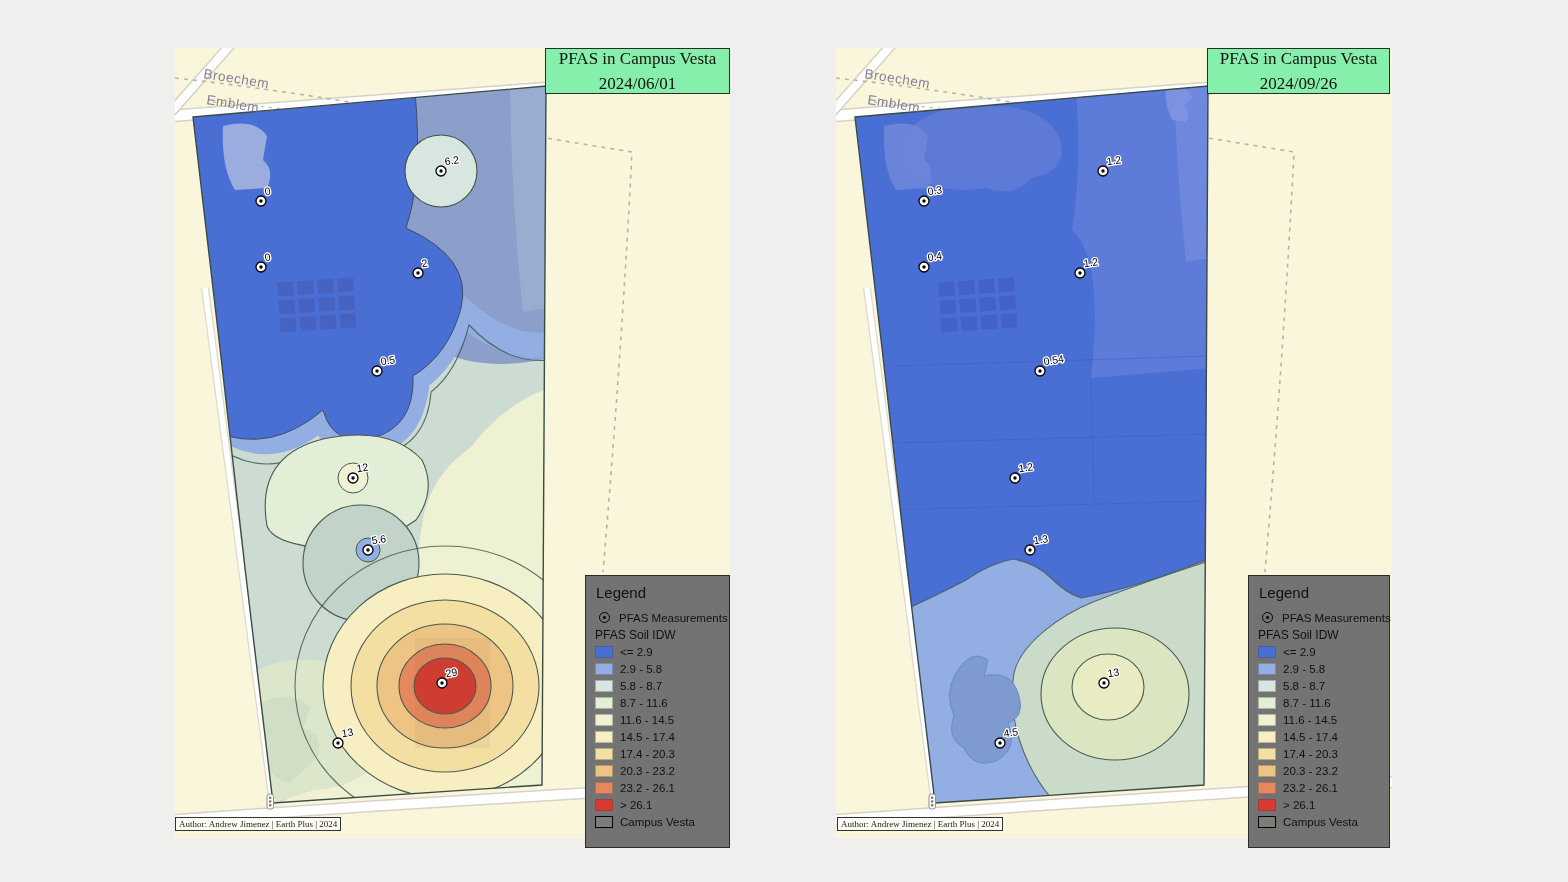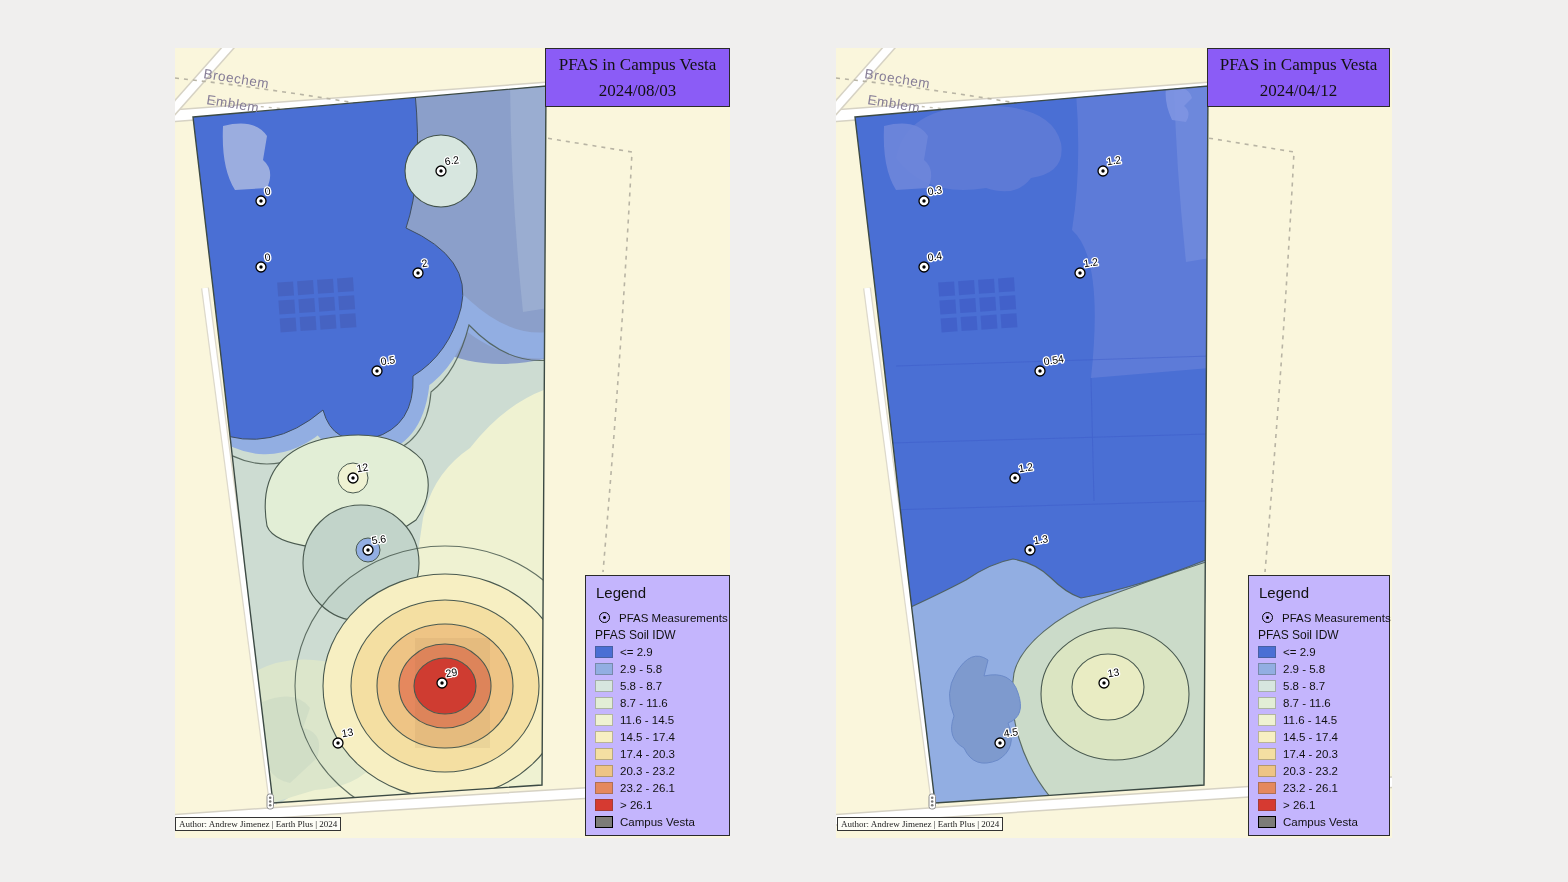--- a/index.html
+++ b/index.html
@@ -1,24 +1,24 @@
 <!DOCTYPE html>
 <html><head>
 <meta charset="utf-8">
 <style>
   html,body{margin:0;padding:0;}
   body{background:#f0efee;font-family:"Liberation Sans",sans-serif;}
   .stage{position:relative;width:1568px;height:882px;background:#f0efee;overflow:hidden;}
   .panel{position:absolute;top:48px;width:556px;height:790px;}
   .panel svg{position:absolute;left:0;top:0;}
-  .titlebox{position:absolute;top:0;width:185px;height:59px;background:#8b5cf6;border:1.5px solid #2a2a2a;
+  .titlebox{position:absolute;top:0;width:185px;height:46px;background:#86efac;border:1.5px solid #2a2a2a;
     box-sizing:border-box;text-align:center;font-family:"Liberation Serif",serif;font-size:17px;color:#111;
     display:flex;flex-direction:column;justify-content:center;line-height:1.5;}
-  .legend{position:absolute;width:145px;background:#c4b5fd;border:1.4px solid #2a2a2a;box-sizing:border-box;
-    padding:6px 9px 5px 9px;color:#111;}
+  .legend{position:absolute;width:145px;background:#737373;border:1.4px solid #2a2a2a;box-sizing:border-box;
+    padding:6px 9px 17px 9px;color:#111;}
   .legend-title{font-size:15px;margin:2px 0 8px 1px;}
   .legend-row{display:flex;align-items:center;height:17px;font-size:11.5px;white-space:nowrap;text-align:center;}
   .legend-sub{font-size:12px;height:17px;display:flex;align-items:center;}
   .meas-sym{width:11px;height:11px;border:1.4px solid #000;border-radius:50%;box-sizing:border-box;
     display:inline-flex;align-items:center;justify-content:center;margin:0 9px 0 4px;flex:0 0 auto;}
   .meas-sym i{width:3px;height:3px;background:#000;border-radius:50%;}
   .swatch{width:18px;height:12px;display:inline-block;margin-right:7px;flex:0 0 auto;
     border:1px solid rgba(70,70,70,.35);box-sizing:border-box;}
   .swatch.campus{border:1.2px solid #000;}
   .authorbox{position:absolute;top:769px;background:#fdfdf6;border:1px solid #333;font-family:Liberation Serif, serif;
@@ -161,21 +161,21 @@
       <g transform="translate(92,746)">
         <rect width="6.5" height="15" rx="2.5" fill="#fff" stroke="#8f8f8f" stroke-width="1"></rect>
         <circle cx="3.2" cy="3.8" r="1.3" fill="#777"></circle>
           <circle cx="3.2" cy="7.5" r="1.3" fill="#777"></circle>
           <circle cx="3.2" cy="11.2" r="1.3" fill="#777"></circle>
       </g>
     </svg>
 
     <div class="titlebox" style="left:370px;">
       <div>PFAS in Campus Vesta</div>
-      <div>2024/08/03</div>
+      <div>2024/06/01</div>
     </div>
 
     <div class="legend" style="left:410px;top:527px;">
       <div class="legend-title">Legend</div>
       <div class="legend-row">
           <span class="meas-sym">
             <i></i>
           </span>
           <span>PFAS Measurements</span>
         </div>
@@ -348,21 +348,21 @@
       <g transform="translate(93,746)">
         <rect width="6.5" height="15" rx="2.5" fill="#fff" stroke="#8f8f8f" stroke-width="1"></rect>
         <circle cx="3.2" cy="3.8" r="1.3" fill="#777"></circle>
           <circle cx="3.2" cy="7.5" r="1.3" fill="#777"></circle>
           <circle cx="3.2" cy="11.2" r="1.3" fill="#777"></circle>
       </g>
     </svg>
 
     <div class="titlebox" style="left:371px;width:183px;">
       <div>PFAS in Campus Vesta</div>
-      <div>2024/04/12</div>
+      <div>2024/09/26</div>
     </div>
 
     <div class="legend" style="left:412px;top:527px;width:142px;">
       <div class="legend-title">Legend</div>
       <div class="legend-row">
           <span class="meas-sym">
             <i></i>
           </span>
           <span>PFAS Measurements</span>
         </div>

